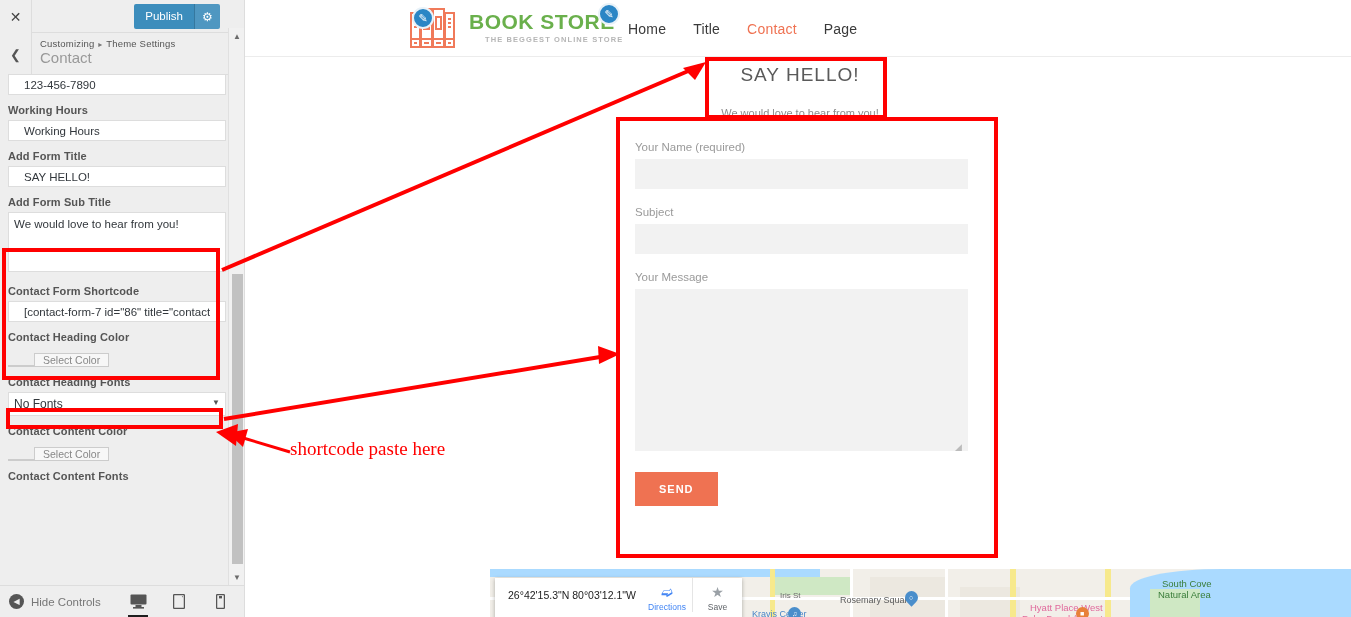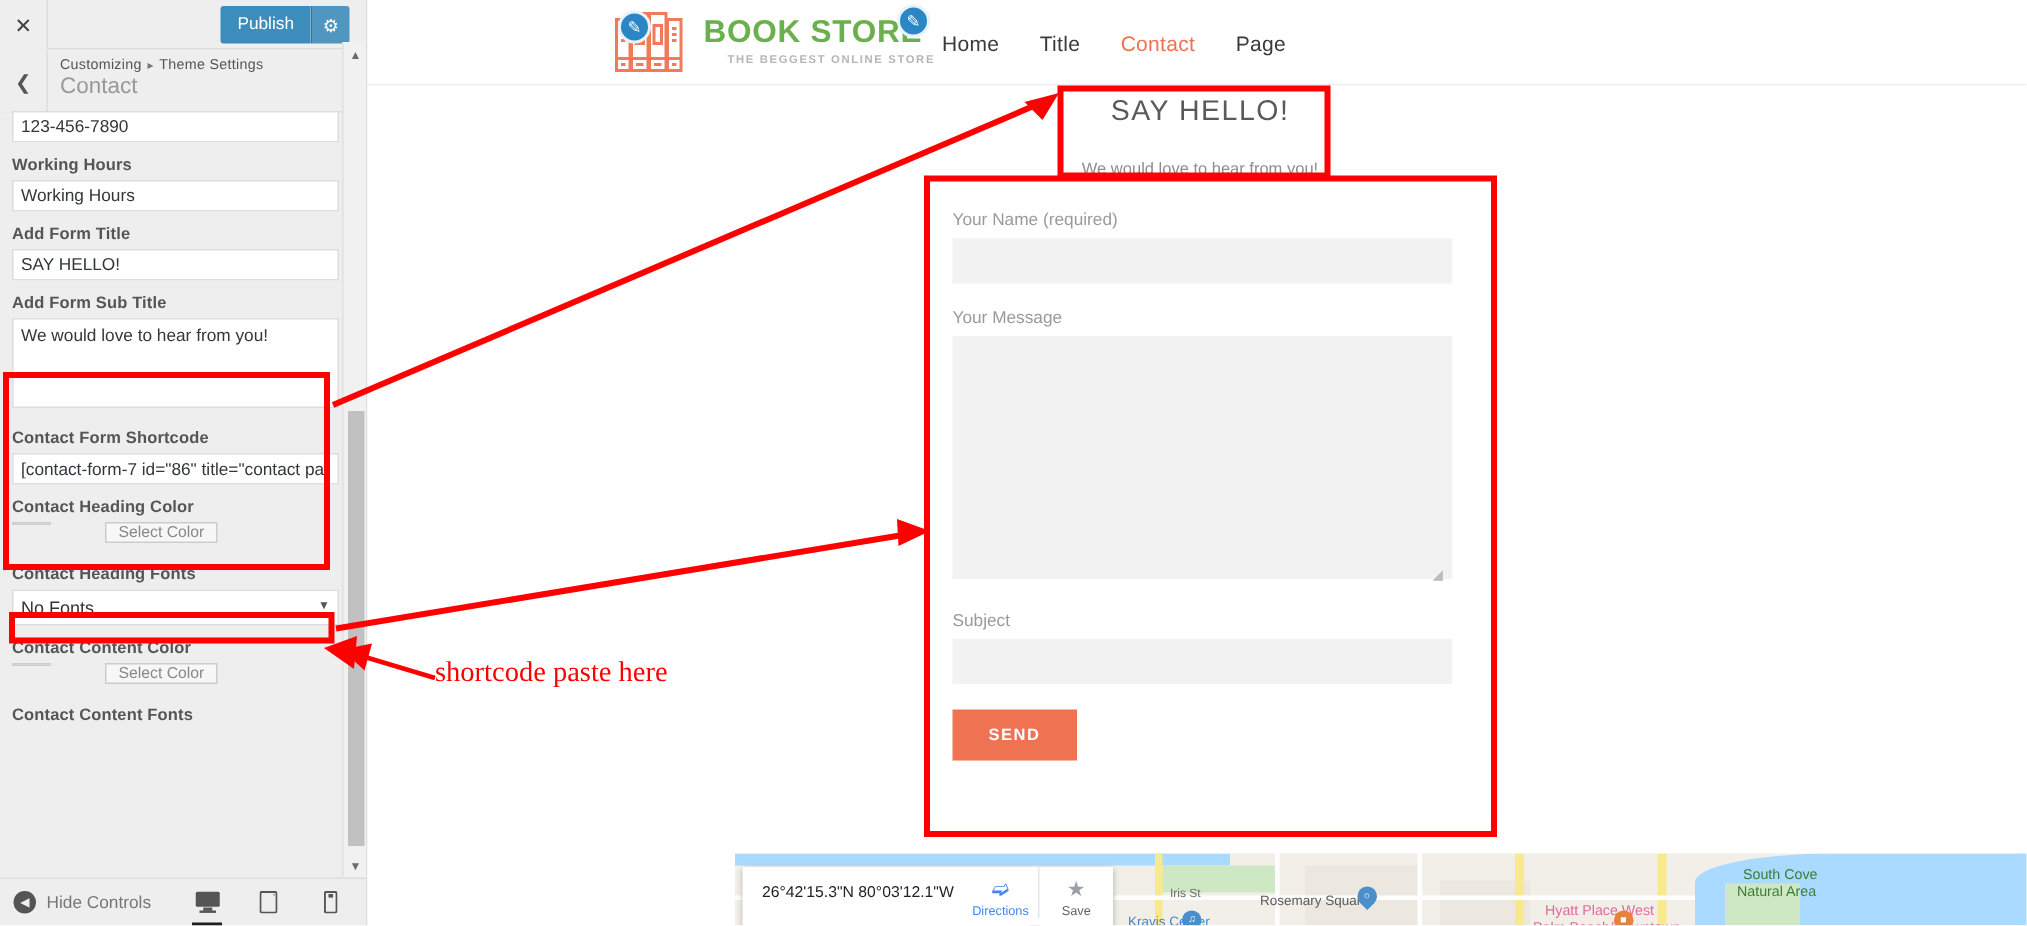--- a/index.html
+++ b/index.html
@@ -22,21 +22,21 @@
     position: absolute; left: 0; top: 0; width: 245px; height: 33px;
     background: #eeeeee; border-bottom: 1px solid #ddd;
   }
   .close-btn {
     position: absolute; left: 0; top: 0; width: 32px; height: 33px;
     display: flex; align-items: center; justify-content: center;
     color: #444; font-size: 14px; cursor: pointer;
     border-right: 1px solid #ddd; background: #eeeeee;
   }
   .publish-wrap {
-    position: absolute; right: 12px; top: 4px; display: flex; height: 41px;
+    position: absolute; right: 25px; top: 4px; display: flex; height: 41px;
   }
   .publish-btn {
     background: #3c8dbc; color: #fff; font-size: 11.5px;
     padding: 0 11px; height: 25px; line-height: 25px;
     border: none; cursor: pointer; border-radius: 2px 0 0 2px;
     font-family: "Liberation Sans", sans-serif;
   }
   .publish-gear {
     background: #4f97c1; color: #fff; width: 26px; height: 25px;
     display: flex; align-items: center; justify-content: center;
@@ -68,30 +68,30 @@
     position: absolute; left: 0; top: 33px; width: 234px; height: 552px;
     padding: 0 8px; overflow: hidden;
   }
   .field { margin: 0 0 0 0; }
   .field-label {
     font-size: 11px; font-weight: bold; color: #555;
     margin: 9px 0 4px 0; letter-spacing: .1px;
   }
   .field-input {
     width: 100%; height: 21px; border: 1px solid #ddd; background: #fff;
-    font-size: 11.5px; color: #32373c; padding: 2px 5px;
+    font-size: 11.5px; color: #32373c; padding: 2px 15px;
     font-family: "Liberation Sans", sans-serif; outline: none;
   }
   .field-textarea {
     width: 100%; border: 1px solid #ddd; background: #fff;
     font-size: 11.5px; color: #32373c; padding: 4px 5px;
     font-family: "Liberation Sans", sans-serif; outline: none; resize: none;
     line-height: 1.35;
   }
-  .color-row { display: flex; align-items: flex-start; height: 20px; margin-top: 2px; gap: 36px;}
+  .color-row { display: flex; align-items: flex-end; height: 20px; margin-top: 2px;}
   .color-swatch {
     width: 26px; background: #fff; border: 1px solid #ccc; border-right: none;
   }
   .color-pick-btn {
     border: 1px solid #ccc; background: #f7f7f7; color: #888;
     font-size: 10.5px; padding: 0 8px; display: flex; align-items: center;
     cursor: pointer; font-family: "Liberation Sans", sans-serif;
   }
   .select-wrap { position: relative; width: 100%; }
   .field-select {
@@ -442,29 +442,29 @@
         <div class="form-title">SAY HELLO!</div>
         <div class="form-subtitle">We would love to hear from you!</div>
       </div>
 
       <div class="contact-form">
         <div class="form-field">
           <div class="form-label">Your Name (required)</div>
           <input class="form-control" value="" style="">
         </div>
         <div class="form-field">
+          <div class="form-label">Subject</div>
+          <input class="form-control" value="" style="">
+        </div>
+        <div class="form-field">
           <div class="form-label">Your Message</div>
           <div class="msg-wrap">
             <textarea class="form-control msg" style=""></textarea>
             <div class="msg-grip">◢</div>
           </div>
-        </div>
-        <div class="form-field">
-          <div class="form-label">Subject</div>
-          <input class="form-control" value="" style="">
         </div>
         <button class="send-btn">SEND</button>
       </div>
     </div>
 
     <div id="map-strip">
 
       <div class="map-water" style="left:640px; top:0; width:230px; height:48px; border-radius:40% 0 0 0;"></div>
       <div class="map-water" style="left:855px; top:0; width:60px; height:48px;"></div>
       <div class="map-water" style="left:0; top:0; width:330px; height:8px;"></div>

